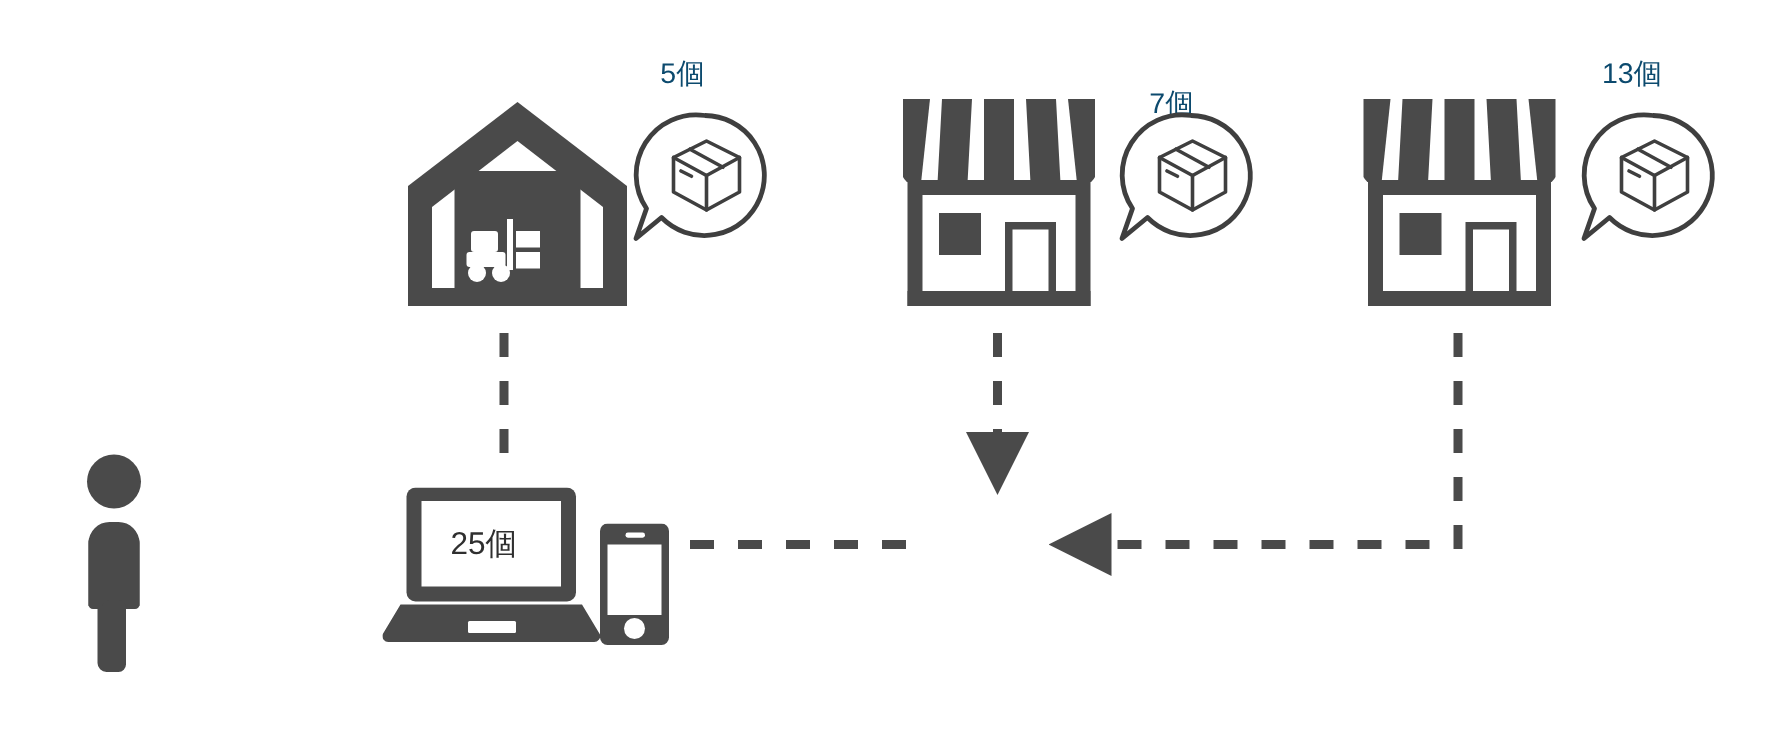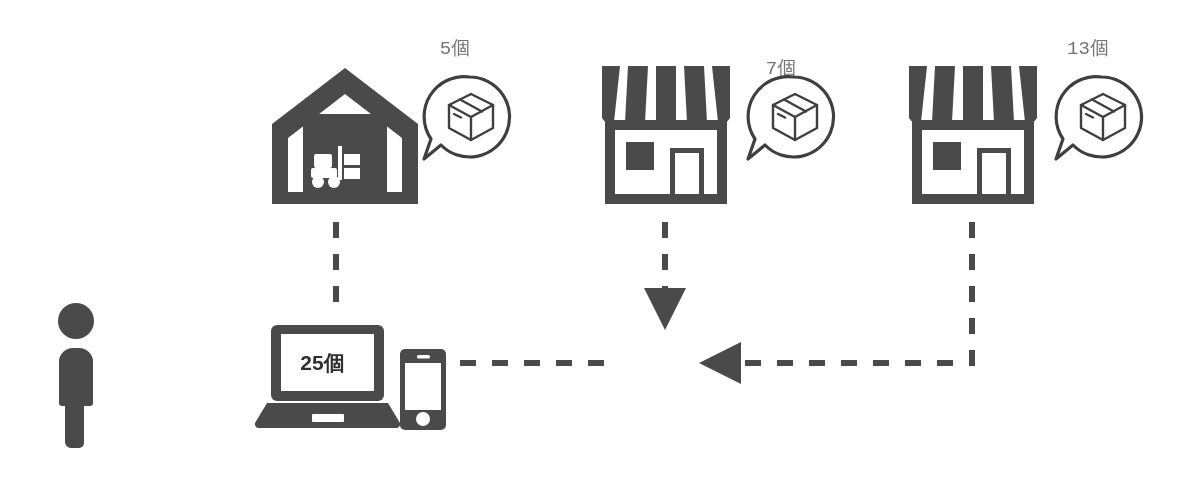--- a/index.html
+++ b/index.html
@@ -18,34 +18,34 @@
     background: #ffffff;
     overflow: hidden;
   }
   .node { position: absolute; }
   .svg-node { display: block; }
 
   
   .count-label {
     position: absolute;
     font-size: 19px;
-    color: #737373;
-    font-family: Liberation Mono, monospace;
+    color: #0c4a6e;
+    font-family: Liberation Sans, sans-serif;
     white-space: nowrap;
     letter-spacing: 0px;
     text-align: center;
     line-height: 1;
   }
 
   
   .screen-label {
     position: absolute;
     font-size: 21px;
     color: #2f2f2f;
-    font-weight: 700;
+    font-weight: 400;
     font-family: "Liberation Sans", "DejaVu Sans", sans-serif;
     white-space: nowrap;
     line-height: 1;
   }
 
   
   .process-circle {
     position: absolute;
     width: 96px;
     height: 96px;

